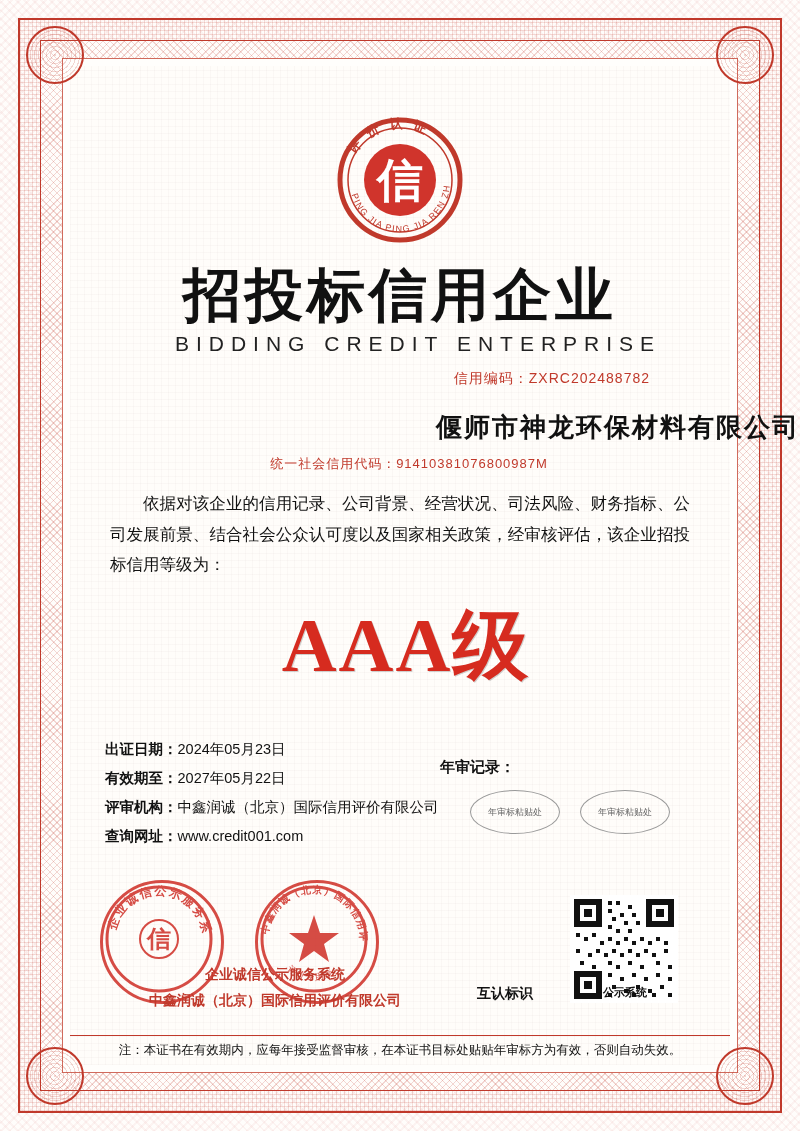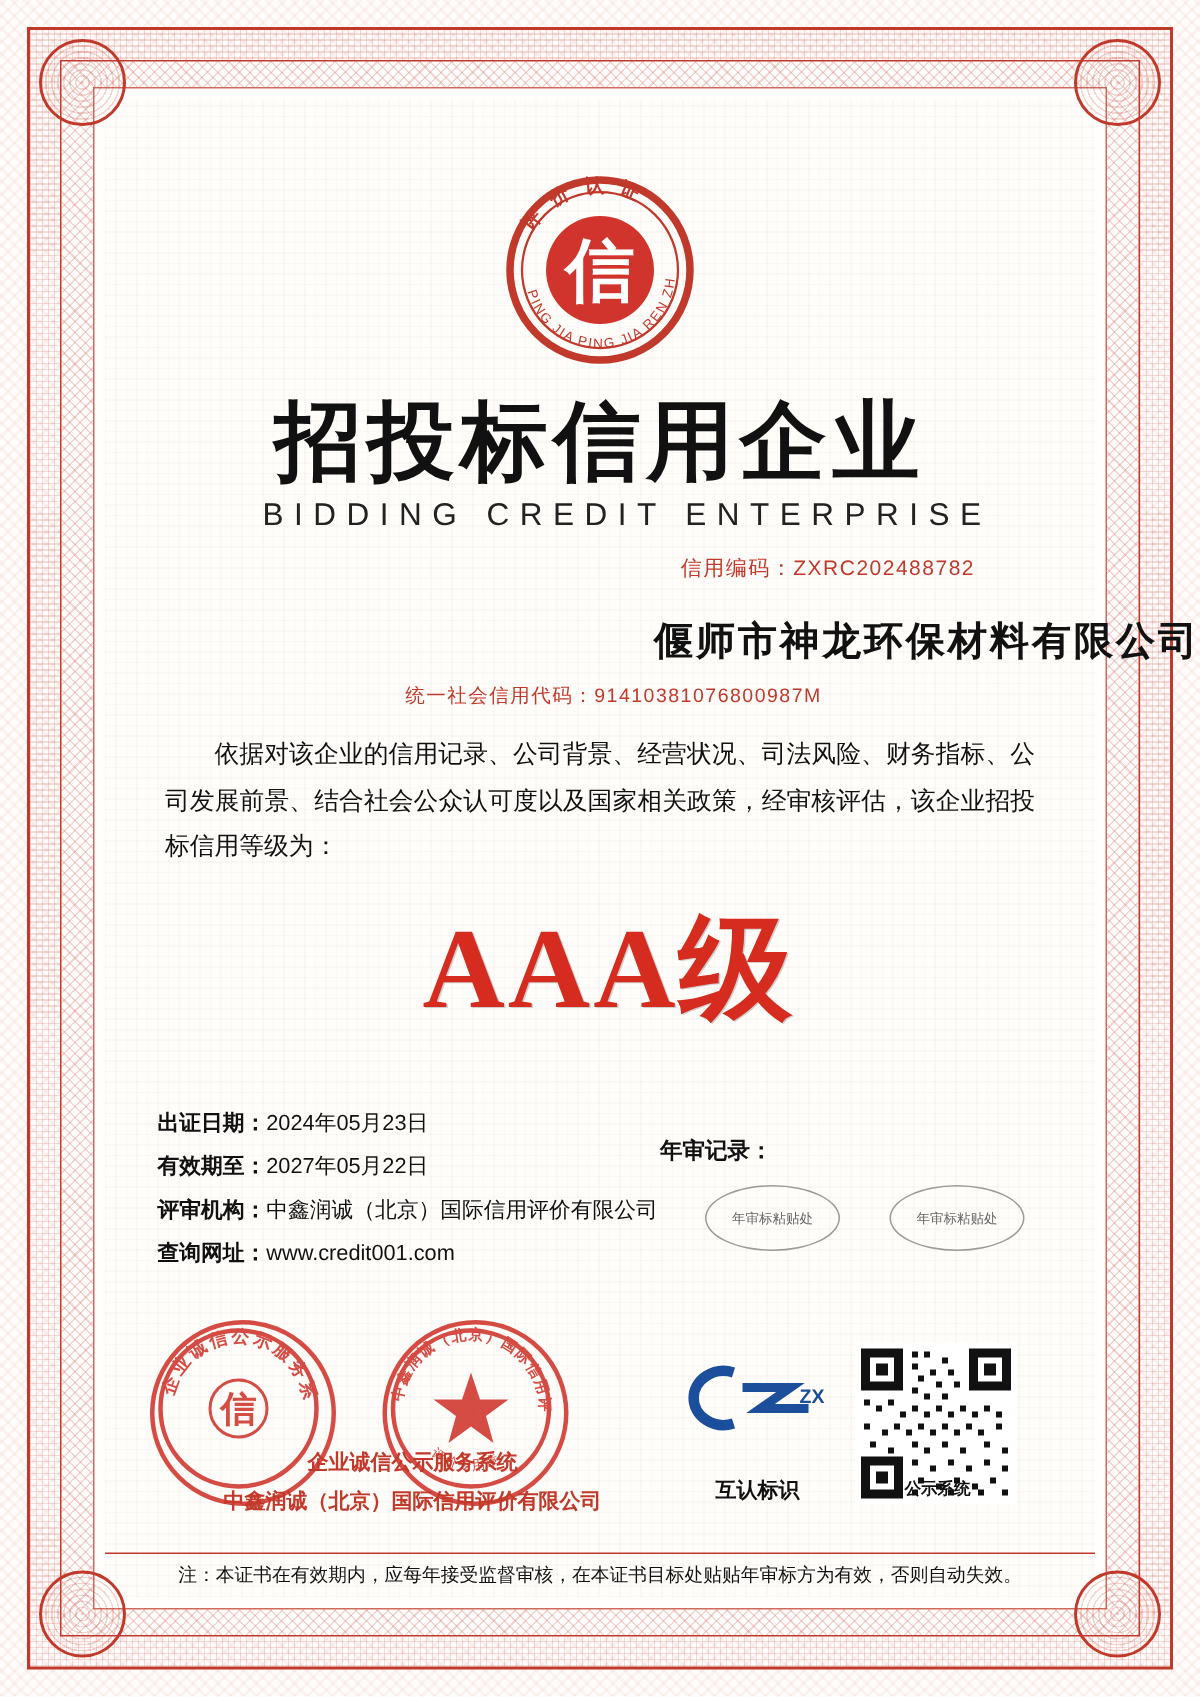--- a/index.html
+++ b/index.html
@@ -93,21 +93,21 @@
   }
   .details{
     position:absolute;left:105px;top:735px;font-size:14.5px;line-height:2.0;color:#111;
     font-family:"Liberation Sans","DejaVu Sans",sans-serif;
   }
   .details .lbl{font-weight:bold}
   .annual{
     position:absolute;left:440px;top:758px;font-size:15px;font-weight:bold;color:#111;
     font-family:"Liberation Sans","DejaVu Sans",sans-serif;
   }
-  .annual-slots{position:absolute;left:470px;top:790px;display:flex;gap:33px;}
+  .annual-slots{position:absolute;left:470px;top:790px;display:flex;gap:20px;}
   .slot{
     width:88px;height:42px;border:1px solid #9a9a9a;border-radius:50%;
     display:flex;align-items:center;justify-content:center;
     font-size:9px;color:#666;font-family:"Liberation Sans","DejaVu Sans",sans-serif;
   }
   
   .seal{position:absolute;width:118px;height:118px;border-radius:50%;border:3px solid #d0342c;
     color:#d0342c;opacity:.88;}
   .seal-1{left:100px;top:880px;}
   .seal-2{left:255px;top:880px;}
@@ -225,27 +225,20 @@
       <path id="sealArc3" d="M 22 78 A 40 40 0 0 0 90 78" fill="none"></path>
       <text font-family="Liberation Sans, sans-serif" font-size="9" fill="#d0342c" letter-spacing="1">
         <textPath href="#sealArc3" startOffset="14%">评价专用章</textPath>
       </text>
     </svg>
   </div>
 
   <div class="seal-caption cap1">企业诚信公示服务系统</div>
   <div class="seal-caption cap2">中鑫润诚（北京）国际信用评价有限公司</div>
 
-  <div class="logo-box">
-    <svg width="105" height="55" viewBox="0 0 105 55">
-      <path d="M34 10 A20 18 0 1 0 34 44" fill="none" stroke="#1b4f9c" stroke-width="7"></path>
-      <path d="M40 20 L72 20 L52 34 L84 34" fill="none" stroke="#1b4f9c" stroke-width="6"></path>
-      <text x="78" y="30" font-family="Liberation Sans, sans-serif" font-size="13" fill="#1b4f9c" font-weight="bold">ZX</text>
-    </svg>
-  </div>
   <div class="logo-caption">互认标识</div>
 
   <div class="qr">
     <svg width="108" height="108" viewBox="0 0 108 108">
       <rect width="108" height="108" fill="#ffffff"></rect>
       <g fill="#111">
         <rect x="4" y="4" width="28" height="28"></rect>
           <rect x="10" y="10" width="16" height="16" fill="#fff"></rect>
           <rect x="14" y="14" width="8" height="8"></rect>
         <rect x="76" y="4" width="28" height="28"></rect>

